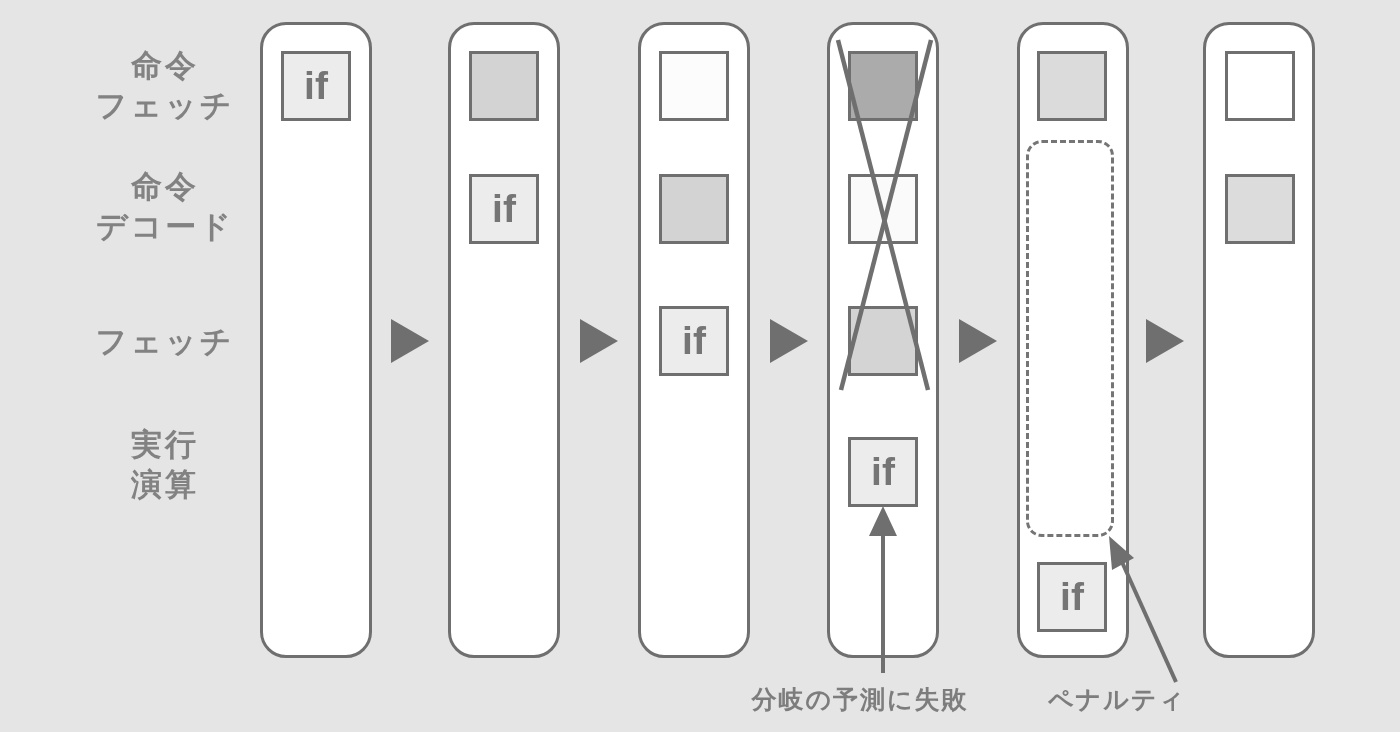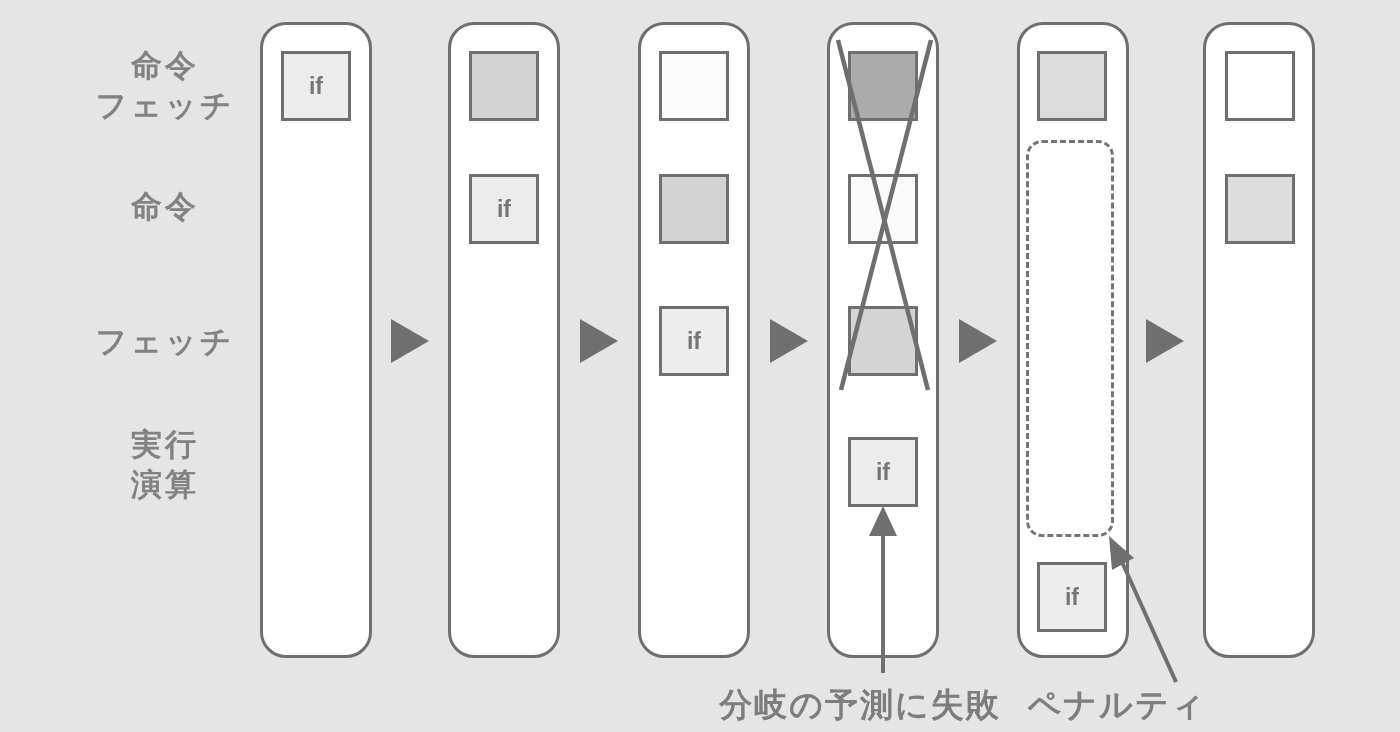--- a/index.html
+++ b/index.html
@@ -14,48 +14,49 @@
   }
   .stage-label span{display:block;}
   .pipe-col{
     position:absolute;top:22px;width:112px;height:636px;
     border:3px solid #6f6f6f;border-radius:26px;background:#ffffff;box-sizing:border-box;
   }
   .cell{
     position:absolute;width:70px;height:70px;box-sizing:border-box;
     border:3px solid #6f6f6f;background:#ececec;
     display:flex;align-items:center;justify-content:center;
-    color:#757575;font-size:23px;font-weight:bold;
+    color:#757575;font-size:39px;font-weight:bold;
   }
   .next-arrow{
     position:absolute;width:0;height:0;top:319px;
     border-top:22px solid transparent;border-bottom:22px solid transparent;
     border-left:38px solid #6f6f6f;
   }
   .penalty-bubble{
     position:absolute;left:1026px;top:140px;width:88px;height:397px;box-sizing:border-box;
     border:3px dashed #757575;border-radius:16px;background:transparent;
   }
   .annotation{
     position:absolute;top:683px;transform:translateX(-50%);white-space:nowrap;
-    color:#7d7d7d;font-size:33px;font-weight:600;letter-spacing:2px;
+    color:#7d7d7d;font-size:25px;font-weight:600;letter-spacing:2px;
   }
   #overlay{position:absolute;left:0;top:0;pointer-events:none;}
 </style>
 </head>
 <body>
 
 <div id="canvas">
 
   <div class="stage-label" style="top:86px">
     <span>命令</span>
     <span>フェッチ</span>
   </div>
   <div class="stage-label" style="top:207px">
     <span>命令</span>
+    <span>デコード</span>
   </div>
   <div class="stage-label" style="top:342px">
     <span>フェッチ</span>
   </div>
   <div class="stage-label" style="top:465px">
     <span>実行</span>
     <span>演算</span>
   </div>
 
   <div class="pipe-col" style="left:260px"></div>

